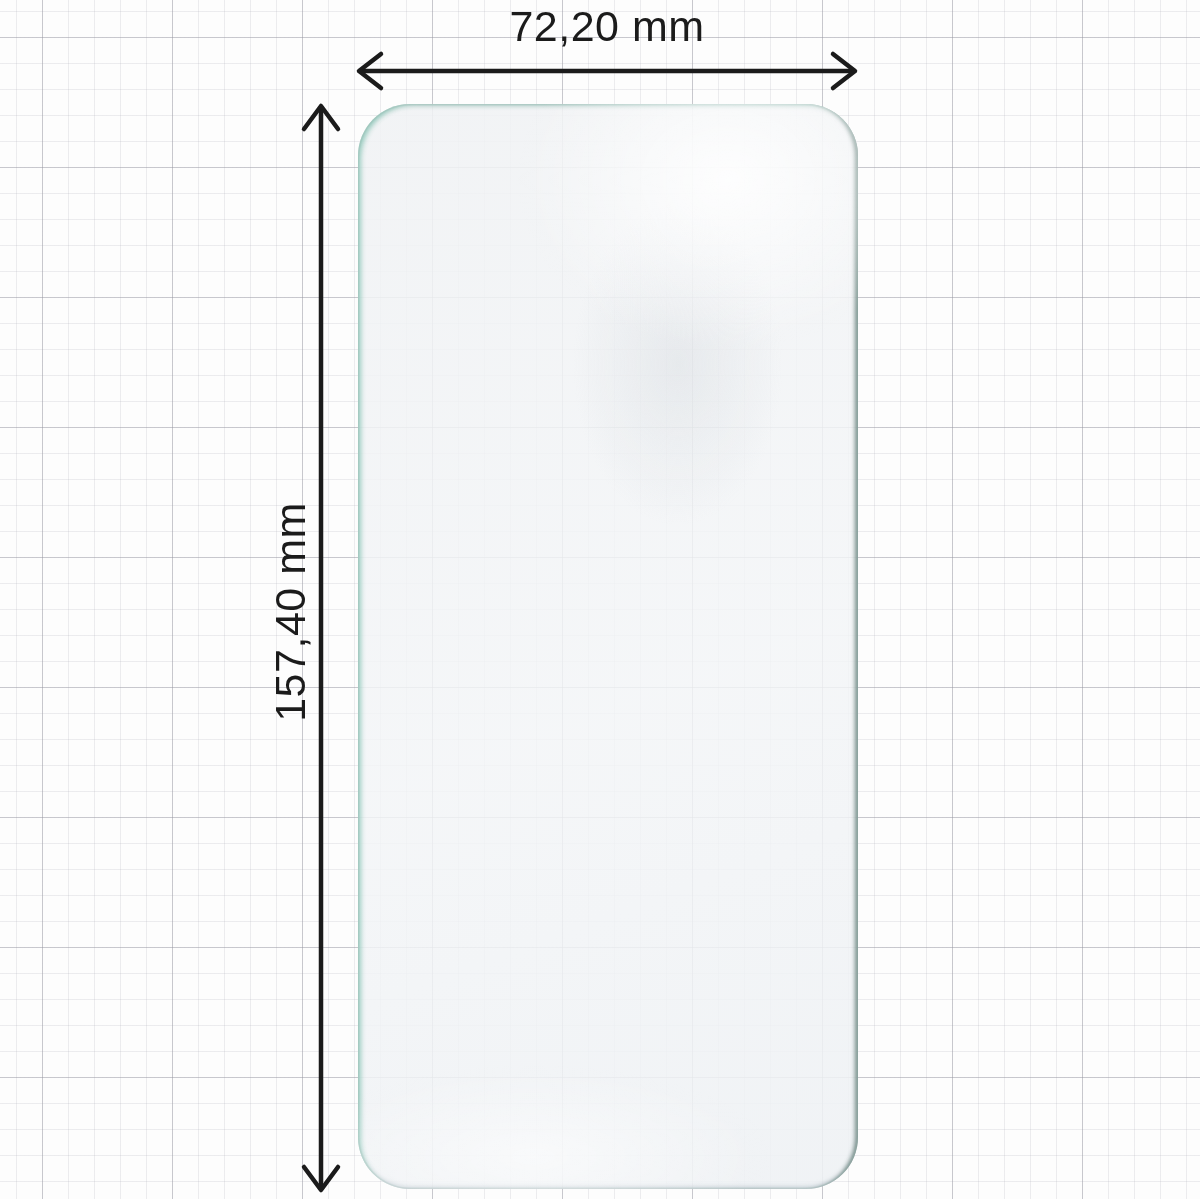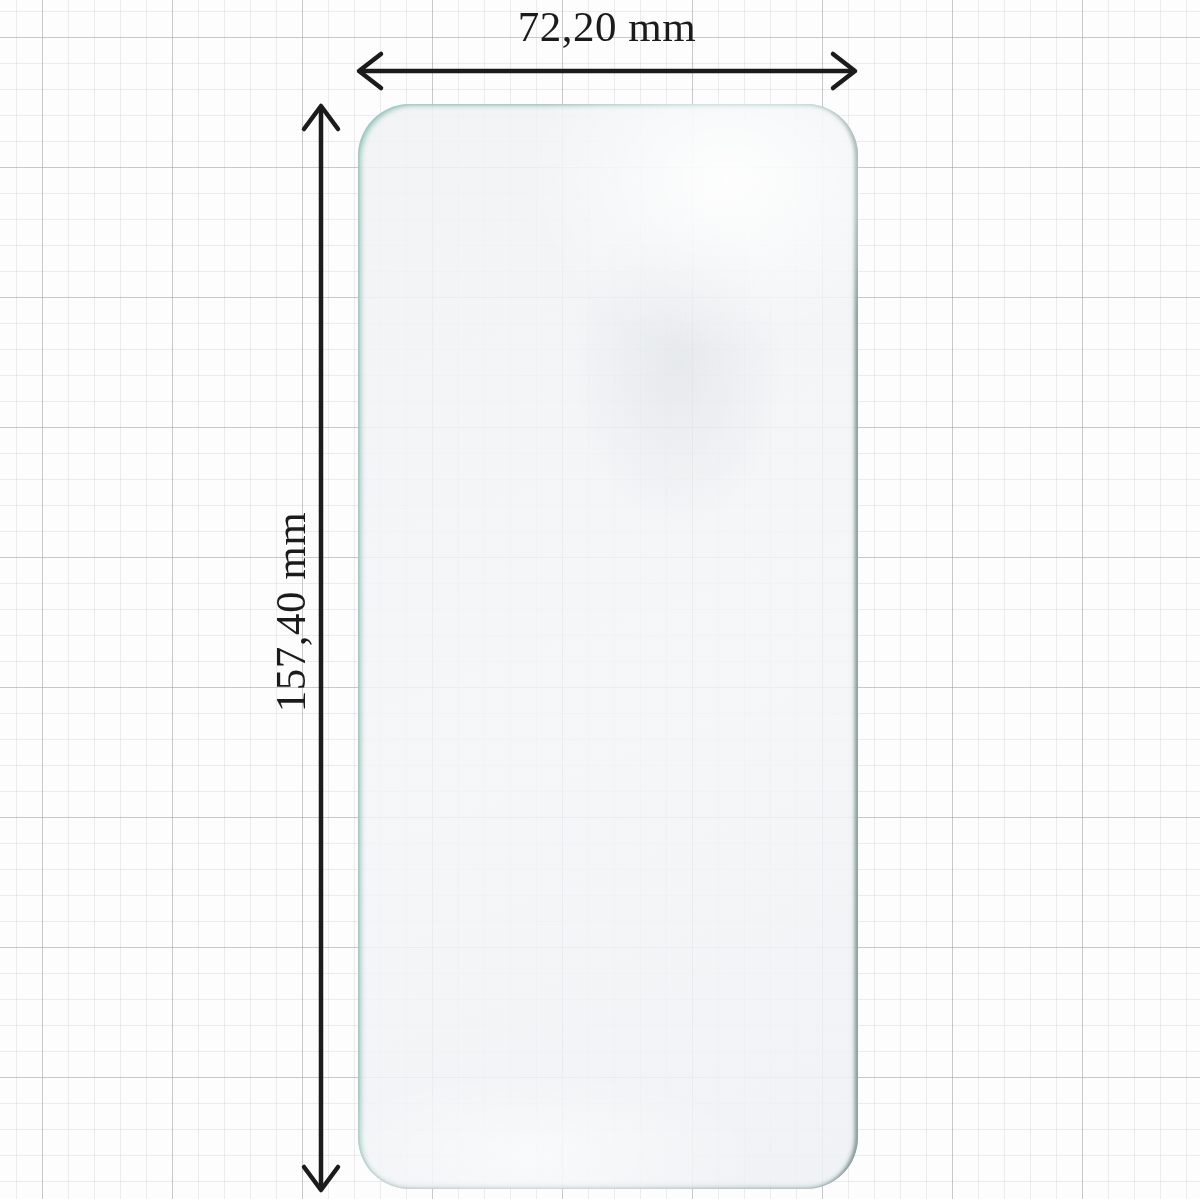--- a/index.html
+++ b/index.html
@@ -6,21 +6,21 @@
     margin: 0;
     padding: 0;
     background: #ffffff;
   }
   .stage {
     position: relative;
     width: 1200px;
     height: 1199px;
     overflow: hidden;
     background-color: #fdfdfd;
-    font-family: Liberation Serif, serif;
+    font-family: Liberation Sans, sans-serif;
   }
   
   .grid-bg {
     position: absolute;
     inset: 0;
     background-image:
       linear-gradient(to right,  rgba(150,150,160,0.42) 1px, transparent 1px),
       linear-gradient(to bottom, rgba(150,150,160,0.42) 1px, transparent 1px),
       linear-gradient(to right,  rgba(190,190,198,0.28) 1px, transparent 1px),
       linear-gradient(to bottom, rgba(190,190,198,0.28) 1px, transparent 1px);

